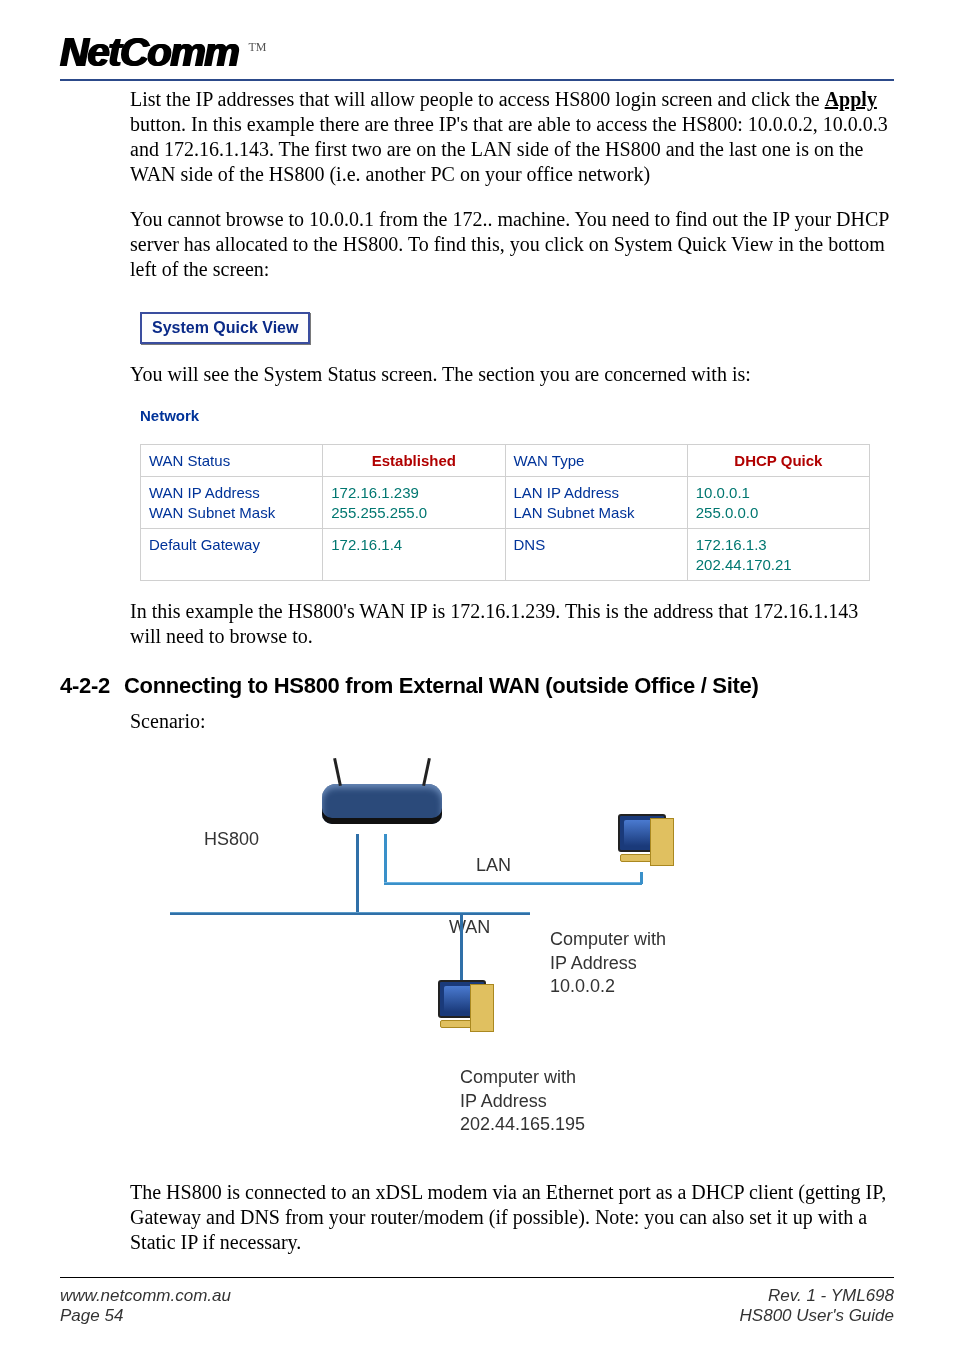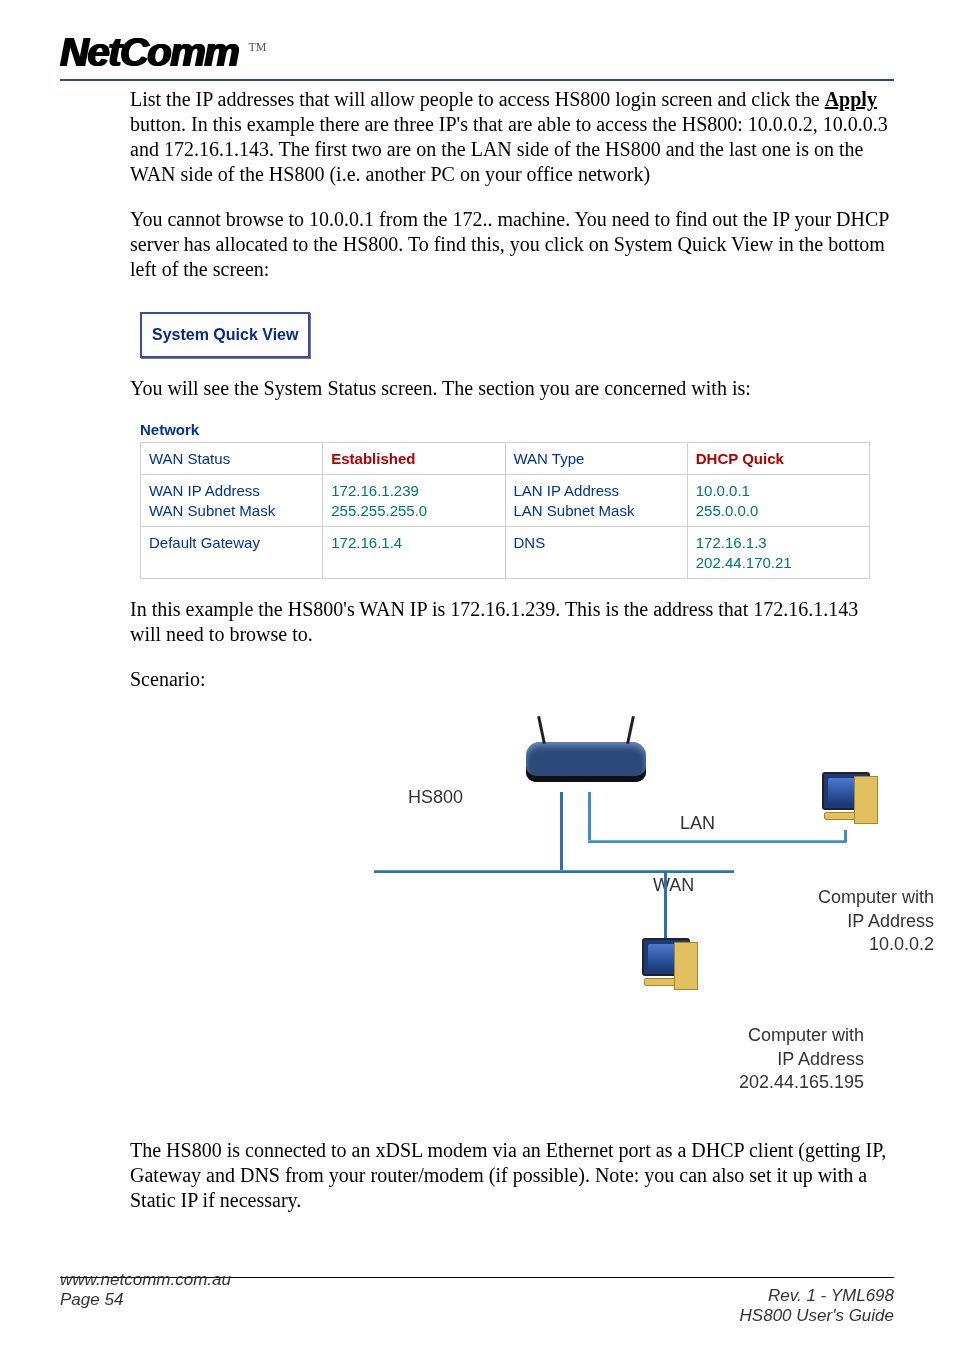--- a/index.html
+++ b/index.html
@@ -49,68 +49,68 @@
   .para {
     margin-bottom: 20px;
   }
   .bold {
     font-weight: bold;
     text-decoration: underline;
   }
   .sqv-button {
     display: inline-block;
     border: 2px solid #3a4d9e;
-    padding: 11px 10px;
+    padding: 4px 10px;
     font-family: Arial, sans-serif;
     font-weight: bold;
     font-size: 16px;
     color: #0a2a88;
     background: #fdfdfd;
     margin: 10px 0 18px 10px;
     box-shadow: 1px 1px 0 #7a7a7a;
   }
   .network-block {
     margin: 8px 0 18px 10px;
     width: 730px;
     font-family: Arial, sans-serif;
     font-size: 15px;
   }
   .net-title {
     color: #003399;
     font-weight: bold;
-    margin-bottom: 2px;
+    margin-bottom: 18px;
   }
   .net-table {
     border-collapse: collapse;
     width: 100%;
   }
   .net-table td {
     border: 1px solid #d0d0d0;
     padding: 6px 8px;
     vertical-align: top;
     width: 25%;
     line-height: 1.3;
     margin-left: 16px;
   }
-  .red { color: #b00000; font-weight: bold; }
+  .red { color: #b00000; font-weight: bold; text-align: center; }
   .blue { color: #003399; }
   .teal { color: #007770; }
   .section-head {
     font-family: Arial, sans-serif;
     font-weight: bold;
     font-size: 22px;
     margin: 24px 0 10px 0;
     letter-spacing: -0.3px;
   }
   .section-num {
     display: inline-block;
     width: 64px;
   }
   .diagram-wrap {
-    text-align: right;
+    text-align: left;
     margin: 14px 0 20px 0;
   }
   .diagram {
     display: inline-block;
     width: 560px;
     height: 400px;
     position: relative;
     font-family: "Segoe UI", Arial, sans-serif;
     font-size: 18px;
     color: #333;
@@ -189,21 +189,21 @@
     position: absolute;
     left: 60px; right: 60px;
     bottom: 26px;
     display: flex;
     justify-content: space-between;
     font-family: Liberation Sans, sans-serif;
     font-size: 17px;
     font-style: italic;
     color: #333;
   }
-  .footer .r { text-align: right; margin-top: 16px; }
+  .footer .r { text-align: right; }
 </style>
 </head>
 <body>
 
 <div class="page">
 
   <div class="header-logo">
     <span class="logo-text">NetComm</span>
     <span class="logo-tm">TM</span>
   </div>
@@ -258,20 +258,23 @@
             <span>202.44.170.21</span>
           </td>
         </tr>
       </tbody>
         </table>
     </div>
 
     <p class="para">In this example the HS800's WAN IP is 172.16.1.239. This is the address that 172.16.1.143 will need to browse to.</p>
   </div>
 
+  <div class="section-head">
+    <span class="section-num">4-2-2</span><span>Connecting to HS800 from External WAN (outside Office / Site)</span>
+  </div>
 
   <div class="content">
     <p class="para">Scenario:</p>
 
     <div class="diagram-wrap">
       <div class="diagram">
         <div class="router-icon">
           <div class="antenna antL"></div>
           <div class="antenna antR"></div>
           <div class="router-body"></div>

